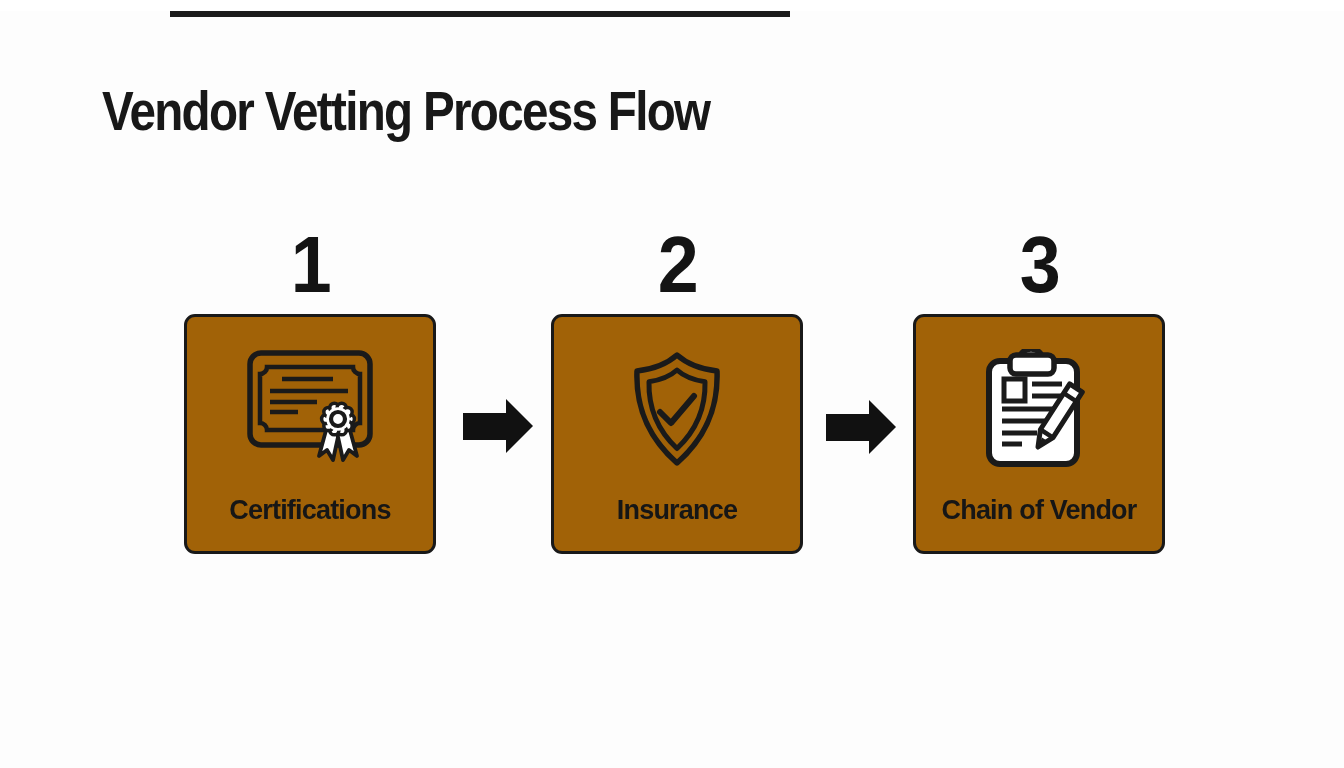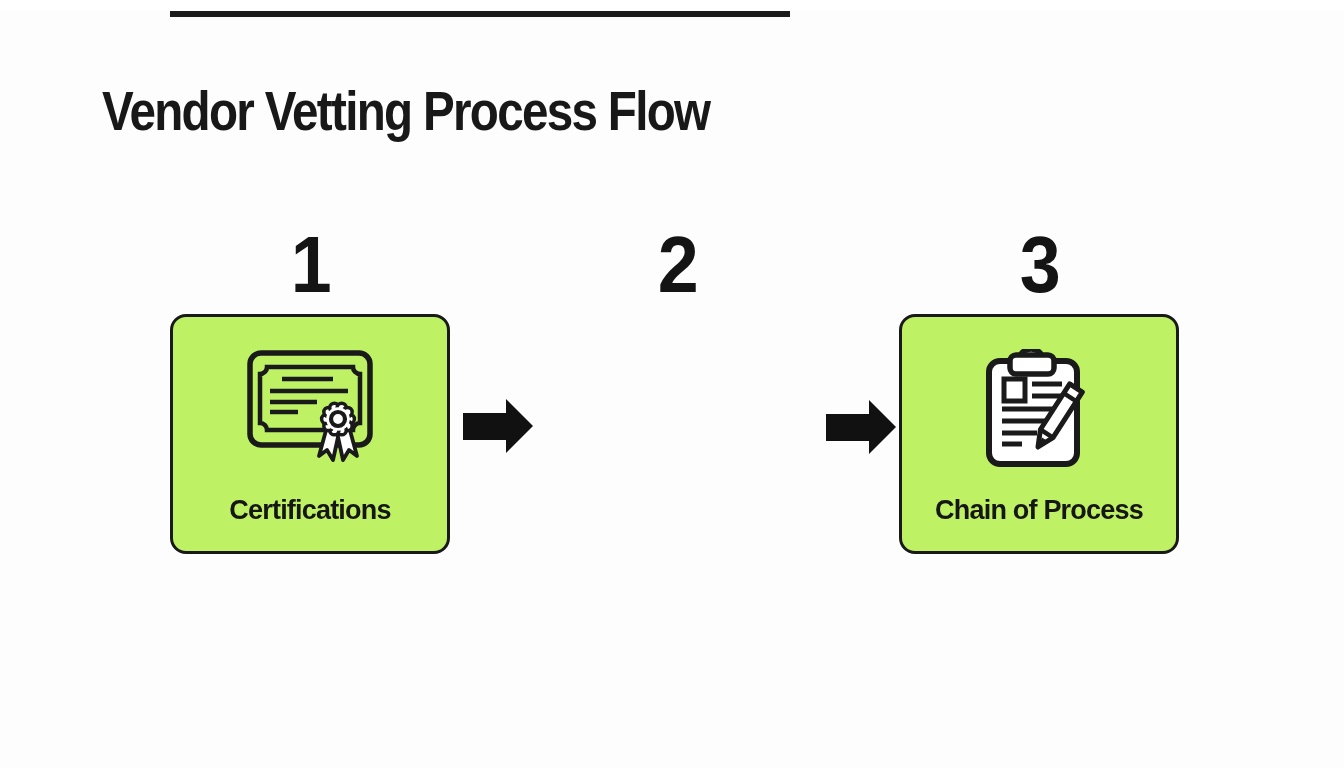--- a/index.html
+++ b/index.html
@@ -16,22 +16,22 @@
   .step{position:absolute;top:203px;width:252px;display:flex;flex-direction:column;align-items:center;}
   .step-1{left:184px;}
   .step-2{left:551px;}
   .step-3{left:913px;}
   .step-number{
     height:82px;display:flex;align-items:flex-end;justify-content:center;
     font-size:80px;font-weight:700;line-height:0.78;letter-spacing:-2px;color:#141414;
     transform:scaleX(0.92);transform-origin:center bottom;
   }
   .step-box{
-    margin-top:18px;width:280px;height:240px;box-sizing:border-box;background:#bef264;
-    border:3.5px solid #191919;border-radius:16px;
+    margin-top:18px;width:252px;height:240px;box-sizing:border-box;background:#a16207;
+    border:3.5px solid #191919;border-radius:11px;
     display:flex;flex-direction:column;align-items:center;
   }
   .icon-wrap{margin-top:30px;height:124px;display:flex;align-items:center;justify-content:center;}
   .step-label{
     margin-top:24px;font-size:27px;font-weight:700;letter-spacing:-0.8px;
     color:#161616;white-space:nowrap;
   }
   .flow-arrow{position:absolute;}
   .arrow-1{left:463px;top:388px;}
   .arrow-2{left:826px;top:389px;}
@@ -78,20 +78,30 @@
       <div class="step-label">Certifications</div>
     </div>
   </div>
 
   <svg class="flow-arrow arrow-1" width="70" height="54" viewBox="0 0 70 54">
     <polygon points="0,14 43,14 43,0 70,27 43,54 43,41 0,41" fill="#111111"></polygon>
   </svg>
 
   <div class="step step-2">
     <div class="step-number">2</div>
+    <div class="step-box">
+      <div class="icon-wrap">
+        <svg width="100" height="114" viewBox="0 0 100 114">
+          <path class="ln" stroke-width="5.5" stroke-linejoin="round" d="M50,3 C41,11 27,17 10,19 C9,45 14,79 50,111 C86,79 91,45 90,19 C73,17 59,11 50,3 Z"></path>
+          <path class="ln" stroke-width="5" stroke-linejoin="round" d="M50,18 C44,23.5 33.5,28 22,29.8 C21.5,49 26,74 50,96.5 C74,74 78.5,49 78,29.8 C66.5,28 56,23.5 50,18 Z"></path>
+          <polyline class="ln" points="33,60 44,71 67,44" stroke-width="6" stroke-linecap="round" stroke-linejoin="round"></polyline>
+        </svg>
+      </div>
+      <div class="step-label">Insurance</div>
+    </div>
   </div>
 
   <svg class="flow-arrow arrow-2" width="70" height="54" viewBox="0 0 70 54">
     <polygon points="0,14 43,14 43,0 70,27 43,54 43,41 0,41" fill="#111111"></polygon>
   </svg>
 
   <div class="step step-3">
     <div class="step-number">3</div>
     <div class="step-box">
       <div class="icon-wrap">
@@ -105,17 +115,17 @@
           <line class="ln" x1="16" y1="60" x2="69" y2="60" stroke-width="5"></line>
           <line class="ln" x1="16" y1="72" x2="67" y2="72" stroke-width="5"></line>
           <line class="ln" x1="16" y1="84" x2="51" y2="84" stroke-width="5"></line>
           <line class="ln" x1="16" y1="95" x2="36" y2="95" stroke-width="5"></line>
           <path d="M83.7,34.9 L96.3,43.1 L67,88.6 L52,98 L54.4,80.5 Z" fill="#ffffff" stroke="#1a1a1a" stroke-width="5" stroke-linejoin="round"></path>
           <line class="ln" x1="90.3" y1="52.3" x2="77.7" y2="44.2" stroke-width="4.5"></line>
           <line class="ln" x1="67" y1="88.6" x2="54.4" y2="80.5" stroke-width="4.5"></line>
           <path d="M52,98 L56,88.5 L62.5,92.8 Z" fill="#1a1a1a"></path>
         </svg>
       </div>
-      <div class="step-label">Chain of Process</div>
+      <div class="step-label">Chain of Vendor</div>
     </div>
   </div>
 
 </div>
 
 </body></html>

